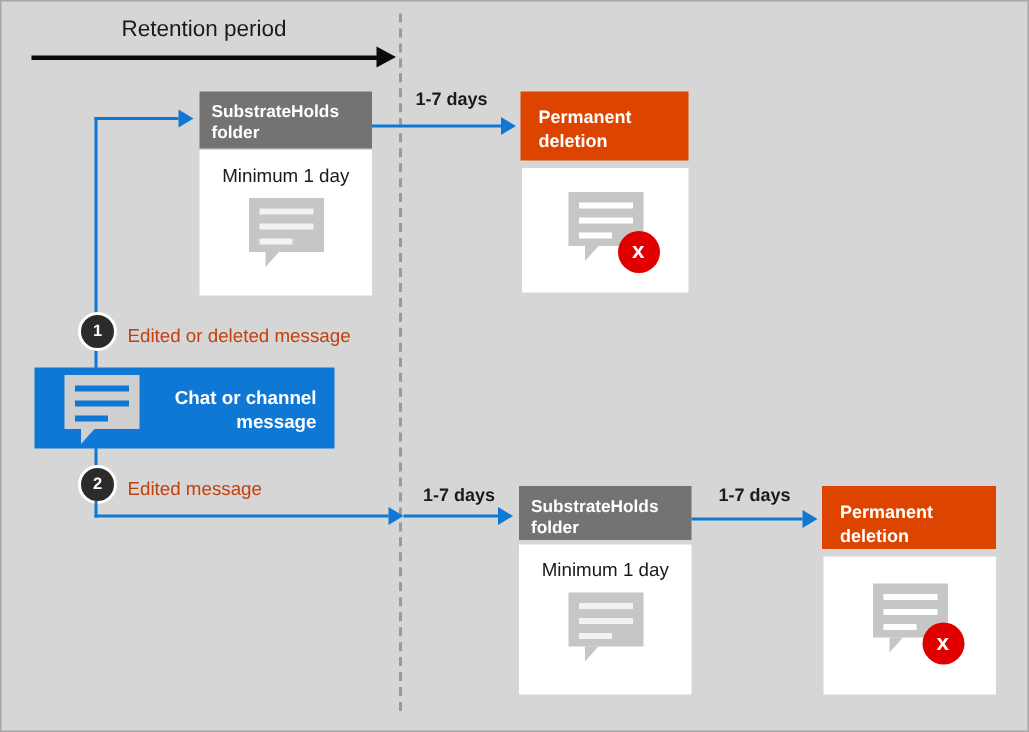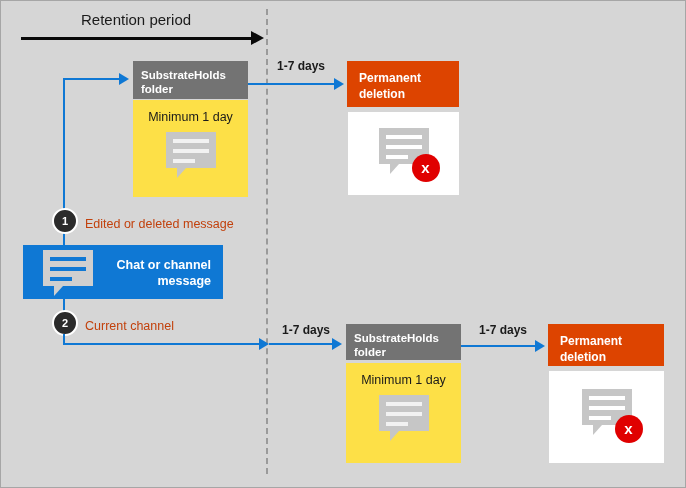--- a/index.html
+++ b/index.html
@@ -61,21 +61,21 @@
   .hdr-orange {
     background: #dd4400;
     color: #ffffff;
     font-size: 12px;
     line-height: 16px;
     font-weight: 700;
     padding: 9px 0 0 12px;
     box-sizing: border-box;
   }
   .panel-light {
-    background: #fde047;
+    background: #ffffff;
   }
   .panel-white {
     background: #ffffff;
   }
   .panel-caption {
     width: 100%;
     text-align: center;
     font-size: 12.5px;
     color: #1a1a1a;
     margin-top: 10px;
@@ -240,21 +240,21 @@
         <div class="tail"></div>
       <div class="ln ln1"></div>
         <div class="ln ln2"></div>
         <div class="ln ln3"></div>
     </div>
     <div id="chat-box-text">Chat or channel message</div>
   </div>
 
   <div class="abs bl-v" style="left:62px; top:297px; height:18px;"></div>
   <div class="abs step-circle" style="left:51px; top:309px;">2</div>
-  <div class="abs step-label" style="left:84px; top:318px;">Current channel</div>
+  <div class="abs step-label" style="left:84px; top:318px;">Edited message</div>
 
   <div class="abs bl-v" style="left:62px; top:333px; height:11px;"></div>
   <div class="abs bl-h" style="left:62px; top:342px; width:196px;"></div>
   <div class="abs bl-head" style="left:258px; top:337px;"></div>
   <div class="abs bl-h" style="left:268px; top:342px; width:63px;"></div>
   <div class="abs bl-head" style="left:331px; top:337px;"></div>
   <div class="abs days-label" style="left:281px; top:322px;">1-7 days</div>
 
   <div class="abs hdr-dark" style="left:345px; top:323px; width:115px; height:36px;">
     <div>SubstrateHolds</div>

